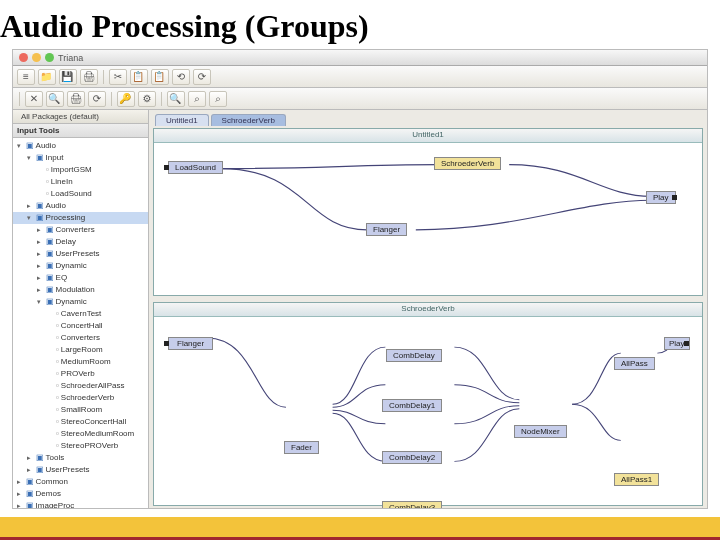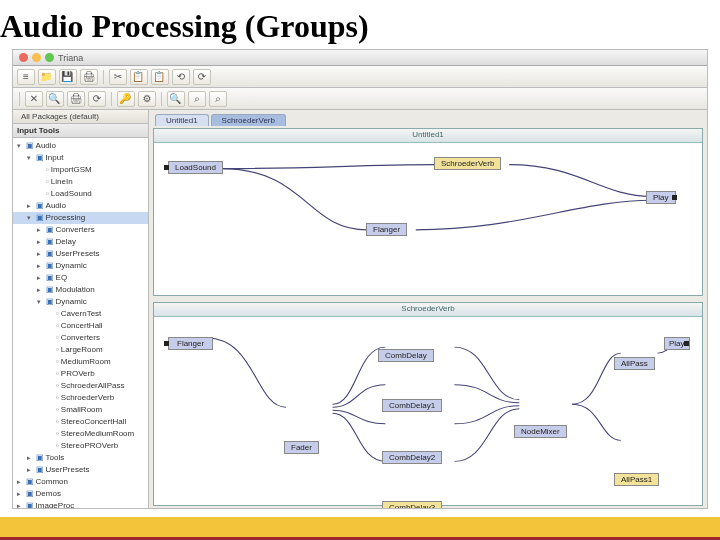--- a/index.html
+++ b/index.html
@@ -279,21 +279,21 @@
             <path d="M296,40 C330,40 330,110 360,110"></path>
             <path d="M296,90 C330,90 330,114 360,114"></path>
             <path d="M296,142 C330,142 330,118 360,118"></path>
             <path d="M296,192 C330,192 330,122 360,122"></path>
             <path d="M412,116 C440,116 440,48 460,48"></path>
             <path d="M496,48 C510,48 510,28 520,28"></path>
             <path d="M412,116 C440,116 440,164 460,164"></path>
           </svg>
           <div class="node" style="left:14px;top:20px;padding:1px 8px">Flanger</div>
           <div class="node" style="left:130px;top:124px">Fader</div>
-          <div class="node" style="left:224px;top:32px">CombDelay</div>
+          <div class="node" style="left:232px;top:32px">CombDelay</div>
           <div class="node" style="left:228px;top:82px">CombDelay1</div>
           <div class="node" style="left:228px;top:134px">CombDelay2</div>
           <div class="node yellow" style="left:228px;top:184px">CombDelay3</div>
           <div class="node" style="left:360px;top:108px">NodeMixer</div>
           <div class="node" style="left:460px;top:40px">AllPass</div>
           <div class="node yellow" style="left:460px;top:156px">AllPass1</div>
           <div class="node" style="left:510px;top:20px;padding:1px 4px">Play</div>
           <div class="port" style="left:10px;top:24px"></div>
           <div class="port" style="left:530px;top:24px"></div>
         </div>

